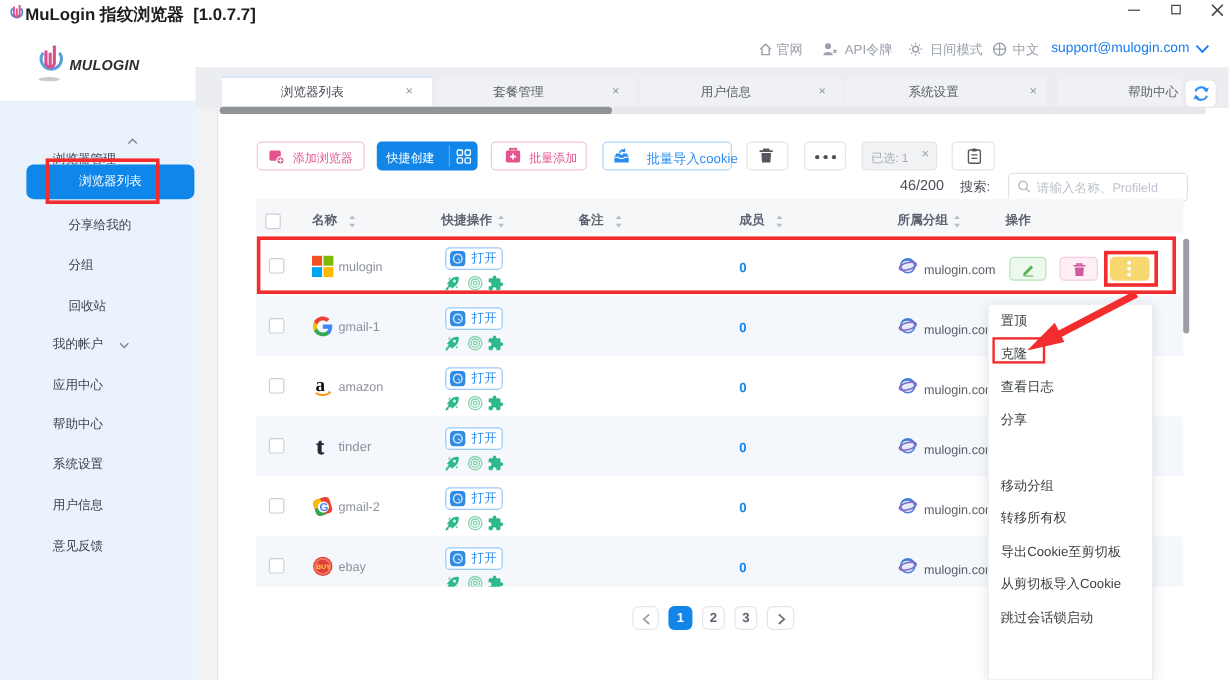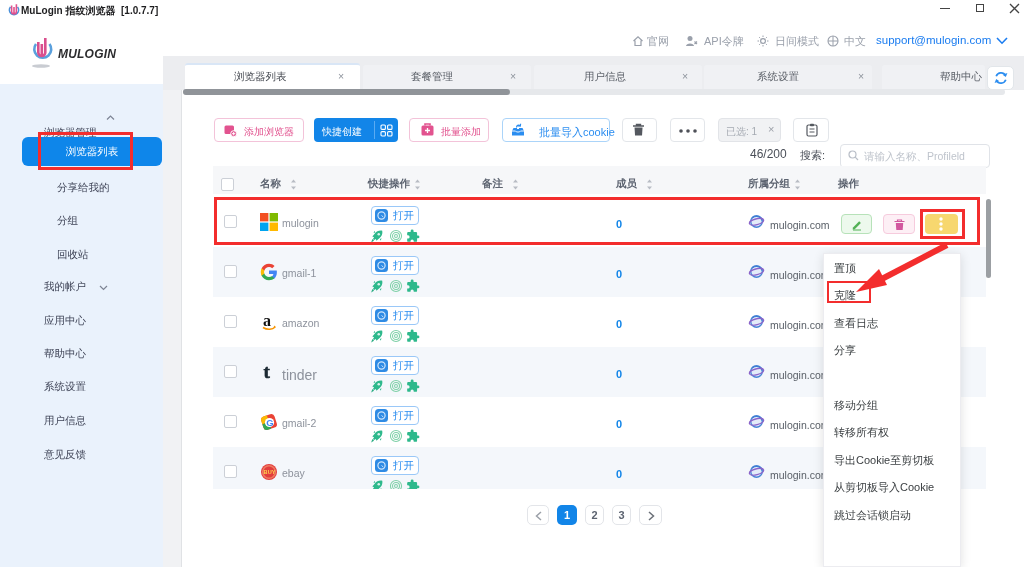--- a/index.html
+++ b/index.html
@@ -9,21 +9,21 @@
 .red-box { position:absolute; border:3px solid #f32d2d; }
 </style>
 </head>
 <body>
 
 <div class="abs" style="left:0;top:0;width:1024px;height:30px;background:#fff;">
   <svg class="abs" style="left:7px;top:3px;" width="14" height="15" viewBox="0 0 14 15">
     <path d="M3.5 4 A4.6 4.6 0 1 0 10.5 4" fill="none" stroke="#4a90d9" stroke-width="1.6"></path>
     <path d="M4.6 2.5 V8.5 A2.4 2.4 0 0 0 9.4 8.5 V1.2 M7 4 V10" fill="none" stroke="#e0508c" stroke-width="1.6"></path>
   </svg>
-  <div class="abs" style="left:21px;top:3.5px;font-size:10px;font-weight:bold;color:#1d1d1f;">MuLogin 指纹浏览器&nbsp; [1.0.7.7]</div>
+  <div class="abs" style="left:21px;top:3.5px;font-size:14px;font-weight:bold;color:#1d1d1f;">MuLogin 指纹浏览器&nbsp; [1.0.7.7]</div>
   <div class="abs" style="left:940px;top:8px;width:10px;height:1.4px;background:#444;"></div>
   <div class="abs" style="left:976px;top:4px;width:8px;height:8px;border:1.3px solid #444;"></div>
   <svg class="abs" style="left:1009px;top:3px;" width="11" height="11" viewBox="0 0 11 11">
       <path d="M1 1 L10 10 M10 1 L1 10" stroke="#444" stroke-width="1.3"></path>
     </svg>
 </div>
 
 <div class="abs" style="left:0;top:30px;width:163px;height:537px;background:#fff;">
 
   <svg class="abs" style="left:28px;top:7px;" width="28" height="32" viewBox="0 0 28 32">
@@ -403,21 +403,21 @@
           <circle cx="2" cy="12" r="1.7" fill="#fff"></circle>
         </svg>
       </div>
   </div>
     <div class="abs" style="left:0;top:150px;width:821px;height:50px;">
       <div class="abs" style="left:31px;top:0;width:773px;height:50px;background:#f4f7fb;"></div>
     <div class="abs" style="left:42px;top:18px;width:13px;height:13px;background:#fff;border:1px solid #ccd0d7;border-radius:2px;"></div>
     <div class="abs" style="left:78px;top:16px;"><svg width="18" height="18" viewBox="0 0 18 18">
           <text x="3.5" y="15" font-family="Liberation Serif" font-size="19" font-weight="bold" fill="#1c2a33" stroke="#1c2a33" stroke-width="0.6">t</text>
         </svg></div>
-    <div class="abs" style="left:100px;top:20px;font-size:14px;color:#8d929c;">tinder</div>
+    <div class="abs" style="left:100px;top:20px;font-size:11px;color:#8d929c;">tinder</div>
 
   <div class="abs" style="left:189px;top:9px;width:48px;height:19px;background:#fff;border:1px solid #9ac8f8;border-radius:4px;"></div>
   <svg class="abs" style="left:193px;top:12px" width="13" height="13" viewBox="0 0 13 13">
         <rect width="13" height="13" rx="3.5" fill="#2f8be4"></rect>
         <circle cx="6.5" cy="6.5" r="3.6" fill="none" stroke="#cfe6fb" stroke-width="1.2"></circle>
         <path d="M6.5 6.5 L8.3 8" stroke="#cfe6fb" stroke-width="1"></path>
       </svg>
   <div class="abs" style="left:211px;top:11.5px;font-size:10.5px;color:#2b8df0;line-height:12px;">打开</div>
   <svg class="abs" style="left:188px;top:32px" width="14" height="14" viewBox="0 0 24 24">
         <path fill="#2eb98c" d="M21 3c-5-1-10 1-13 5l-4 5 3 1-2 3 2 2 3-2 1 3 5-4c4-3 6-8 5-13z"></path>

